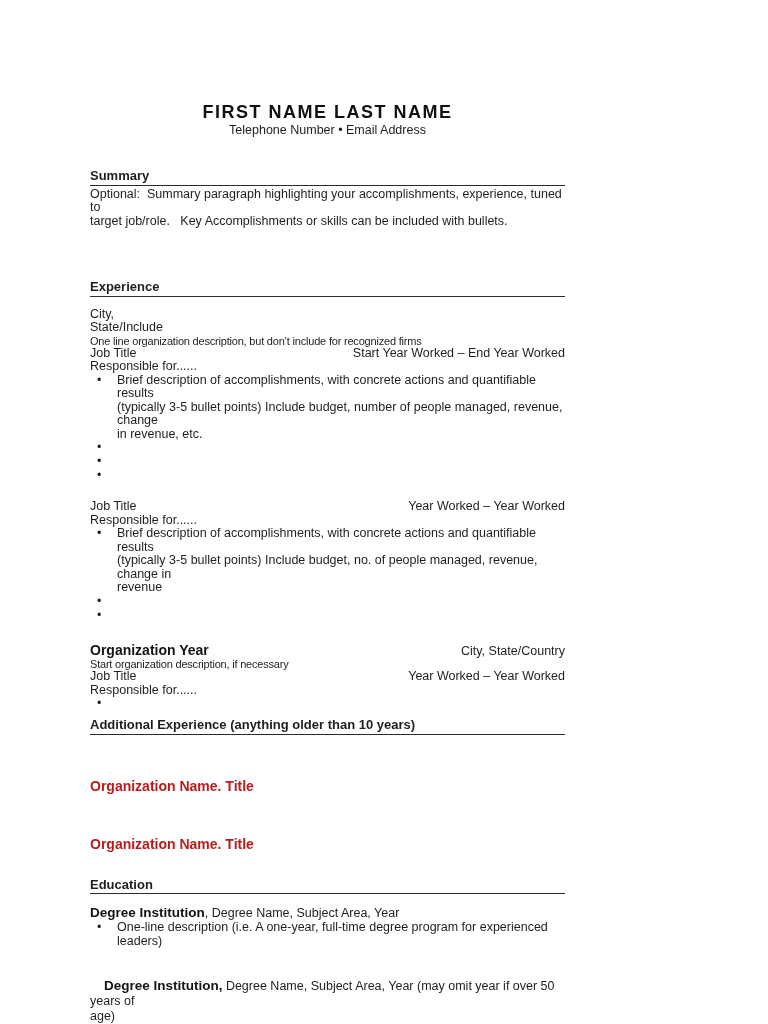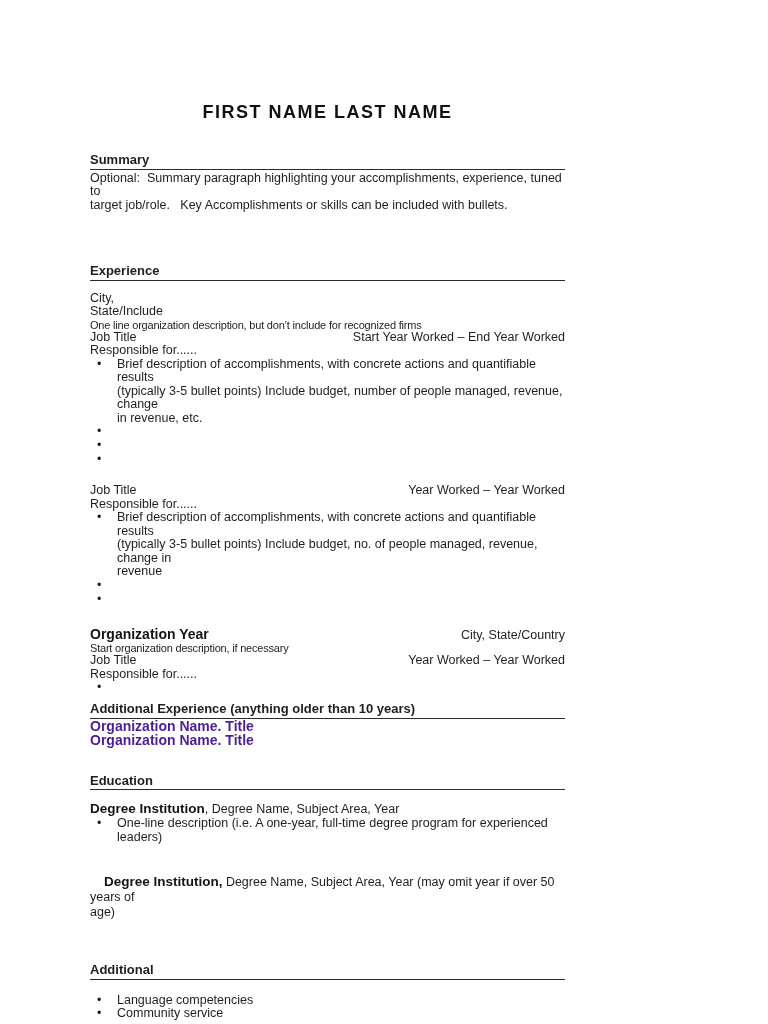--- a/index.html
+++ b/index.html
@@ -57,34 +57,35 @@
     top: 0;
     font-size: 12.5px;
   }
   .blt.empty { height: 14px; }
   .mt-summary { margin-top: 32px; }
   .mt-exp { margin-top: 52px; }
   .mt-org1 { margin-top: 11px; }
   .mt-job2 { margin-top: 17px; }
   .mt-org2 { margin-top: 20px; }
   .mt-addexp { margin-top: 7px; }
-  .addexp-item { font-size: 14px; font-weight: bold; line-height: 14px; color: #4c1d95; }
+  .addexp-item { font-size: 14px; font-weight: bold; line-height: 14px; color: #b91c1c; margin-top: 44px; }
   .mt-edu { margin-top: 27px; }
   .mt-deg1 { margin-top: 11px; }
   .mt-deg2 { margin-top: 15px; }
   .mt-additional { margin-top: 28px; }
   .mt-addbullets { margin-top: 14px; }
   .mt-2 { margin-top: 2px; }
 </style>
 </head>
 <body>
 
 <div class="page">
 
   <div class="center name-title">FIRST NAME LAST NAME</div>
+  <div class="center contact-line">Telephone Number • Email Address</div>
 
   <div class="sect mt-summary">Summary</div>
   <div class="body prewrap mt-2">Optional:  Summary paragraph highlighting your accomplishments, experience, tuned to
 target job/role.   Key Accomplishments or skills can be included with bullets.</div>
 
   <div class="sect mt-exp">Experience</div>
 
   <div class="row orgline mt-org1">
     <span class="body right">City,</span>
   </div>

